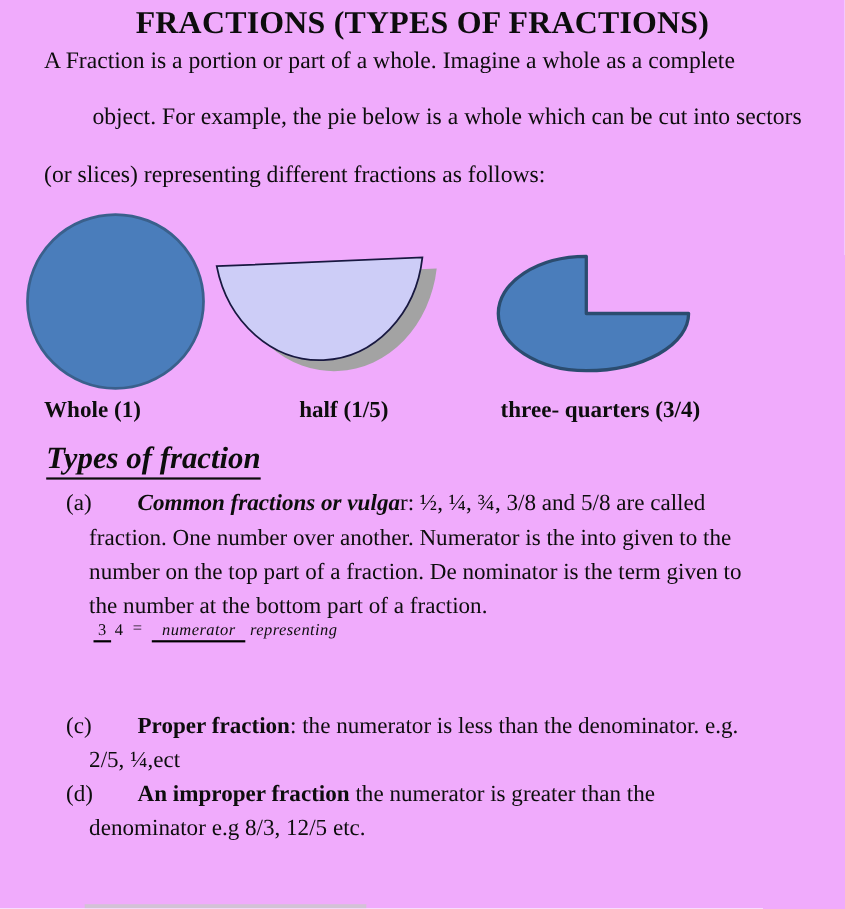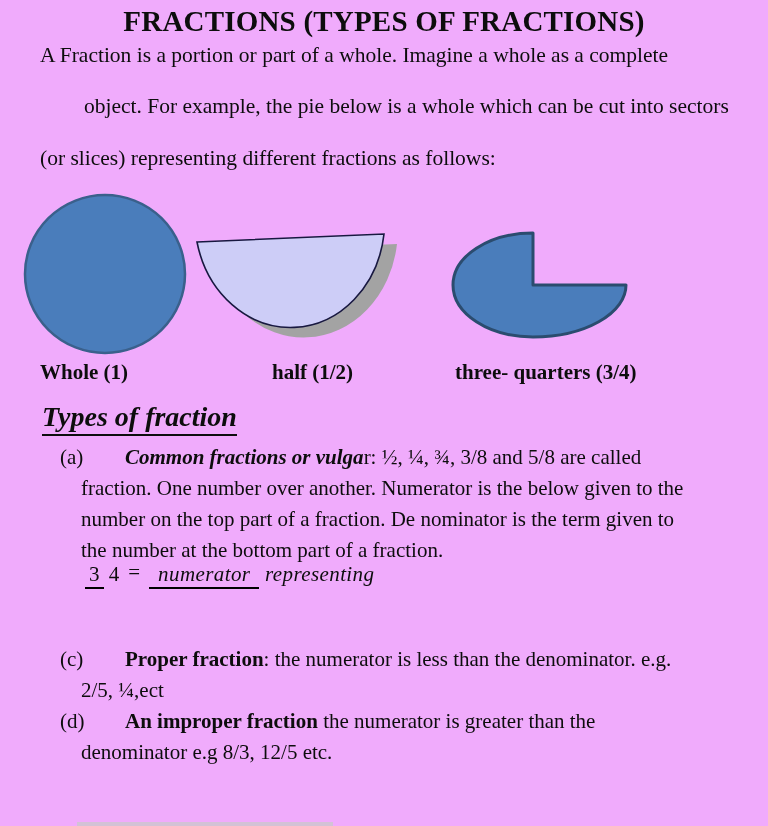--- a/index.html
+++ b/index.html
@@ -29,21 +29,21 @@
   .item .fl{white-space:nowrap;text-indent:-21px;}
   .item .marker{display:inline-block;width:65px;text-indent:0;}
   .item .lead{font-weight:bold;}
   .item .lead.it{font-style:italic;}
   .item .cont{white-space:nowrap;}
   #item-a{top:442px;}
   #items-bcd{top:644px;}
   #items-bcd .item-sub{position:relative;left:0;}
   .formula{
     position:absolute;left:85px;top:562px;display:flex;align-items:center;
-    font-size:21px;
+    font-size:15px;
   }
   .frac{display:inline-block;text-align:center;line-height:23px;}
   .frac .num{border-bottom:2px solid #000;padding:0 4px 1px 4px;}
   .frac .den{padding-top:1px;}
   .frac.words{font-style:italic;letter-spacing:.4px;}
   .frac.words .num{padding:0 9px 1px 9px;}
   .eq{margin:0 9px;position:relative;top:-2px;}
   .cutoff{position:absolute;left:77px;top:822px;width:256px;height:4px;opacity:.75;}
 </style>
 </head>
@@ -62,30 +62,30 @@
     <ellipse cx="105" cy="84" rx="80" ry="79" stroke-width="2.5" fill="#4A7DBB" stroke="#3A608C"></ellipse>
 
     <path transform="translate(13,10)" stroke="none" d="M 197 52 L 384 44 A 95 108 -2 0 1 197 52 Z" fill="#A3A3A3"></path>
 
     <path stroke-width="1.6" d="M 197 52 L 384 44 A 95 108 -2 0 1 197 52 Z" fill="#CDCDF7" stroke="#181840"></path>
 
     <path stroke-width="3" stroke-linejoin="round" d="M 533 95 L 533 43 A 80 52 0 0 0 453 95 A 80 52 0 0 0 533 147 A 93 52 0 0 0 626 95 Z" fill="#4A7DBB" stroke="#2B4C6F"></path>
   </svg>
 
   <div class="pie-label lbl-whole">Whole (1)</div>
-  <div class="pie-label lbl-half">half (1/2)</div>
+  <div class="pie-label lbl-half">half (1/5)</div>
   <div class="pie-label lbl-threeq">three- quarters (3/4)</div>
 
   <div class="section-heading">Types of fraction</div>
 
   <div class="item" id="item-a">
     <div class="fl">
       <span class="marker">(a)</span><span class="lead it">Common fractions or vulga</span><span>r: ½, ¼, ¾, 3/8 and 5/8 are called</span>
     </div>
-    <div class="cont">fraction. One number over another. Numerator is the below given to the</div>
+    <div class="cont">fraction. One number over another. Numerator is the into given to the</div>
     <div class="cont">number on the top part of a fraction. De nominator is the term given to</div>
     <div class="cont">the number at the bottom part of a fraction.</div>
   </div>
 
   <div class="formula">
     <span class="frac">
       <span class="num">3</span>
       <span class="den">4</span>
     </span>
     <span class="eq">=</span>

